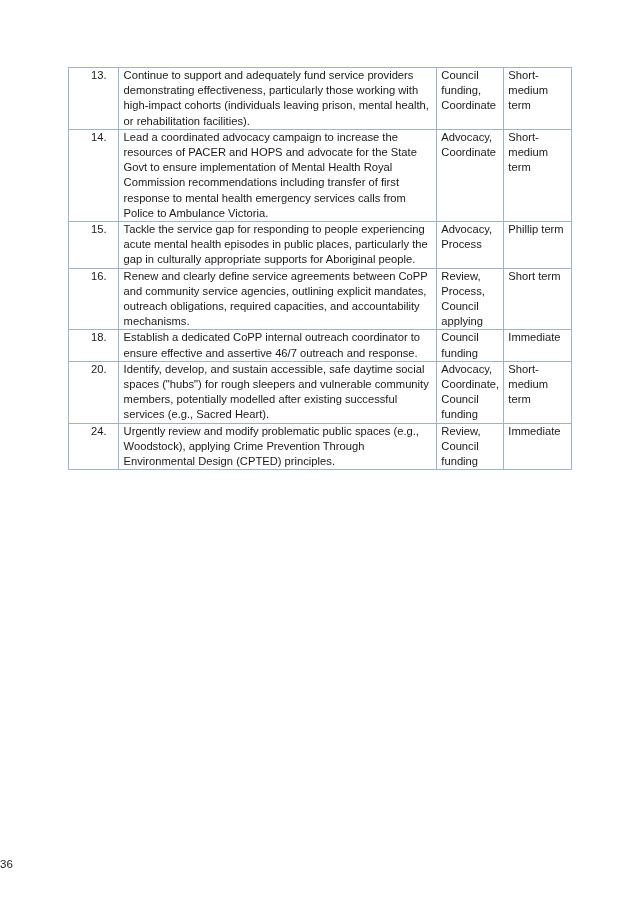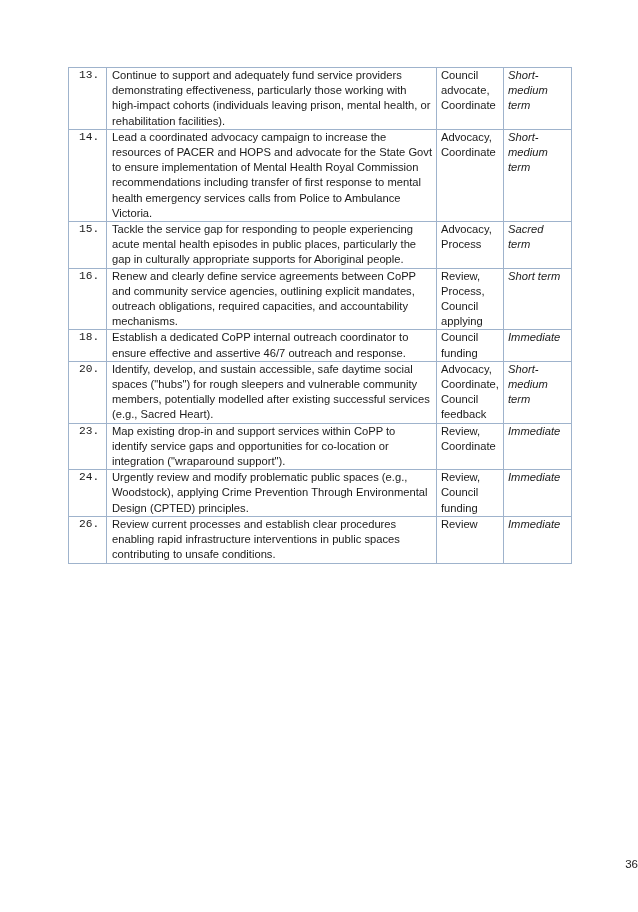--- a/index.html
+++ b/index.html
@@ -1,82 +1,70 @@
 <!DOCTYPE html>
 <html><head>
 <meta charset="utf-8">
 <style>
   html, body { margin: 0; padding: 0; background: #ffffff; }
   body { width: 638px; height: 912px; position: relative; overflow: hidden;
          font-family: "Liberation Sans", sans-serif; color: #1a1a1a; }
   .table { position: absolute; left: 68px; top: 67px; width: 504px;
            border-collapse: collapse; font-size: 11.2px; line-height: 15.2px; }
   .table td { border: 1px solid #9fb3cc; vertical-align: top; padding: 0 4px 0 5px; }
-  .table td.num { width: 23px; padding-left: 10px; font-family: Liberation Mono, monospace; }
+  .table td.num { width: 23px; padding-left: 22px; }
   .table td.act { width: 321px; margin-top: 26px; }
   .table td.type { width: 58px; padding-left: 4px; }
-  .table td.time { width: 59px; padding-left: 4px; font-style: italic; }
-  .page-num { position: absolute; top: 858px; left: 0; width: 638px; text-align: right;
+  .table td.time { width: 59px; padding-left: 4px; }
+  .page-num { position: absolute; top: 858px; left: 0; width: 638px; text-align: left;
               font-size: 11.5px; color: #222; }
 </style>
 </head>
 <body>
 
 <table class="table">
   <tbody id="tbody">
     <tr>
         <td class="num">13.</td>
         <td class="act">Continue to support and adequately fund service providers demonstrating effectiveness, particularly those working with high-impact cohorts (individuals leaving prison, mental health, or rehabilitation facilities).</td>
-        <td class="type">Council advocate, Coordinate</td>
+        <td class="type">Council funding, Coordinate</td>
         <td class="time">Short-medium term</td>
       </tr>
     <tr>
         <td class="num">14.</td>
         <td class="act">Lead a coordinated advocacy campaign to increase the resources of PACER and HOPS and advocate for the State Govt to ensure implementation of Mental Health Royal Commission recommendations including transfer of first response to mental health emergency services calls from Police to Ambulance Victoria.</td>
         <td class="type">Advocacy, Coordinate</td>
         <td class="time">Short-medium term</td>
       </tr>
     <tr>
         <td class="num">15.</td>
         <td class="act">Tackle the service gap for responding to people experiencing acute mental health episodes in public places, particularly the gap in culturally appropriate supports for Aboriginal people.</td>
         <td class="type">Advocacy, Process</td>
-        <td class="time">Sacred term</td>
+        <td class="time">Phillip term</td>
       </tr>
     <tr>
         <td class="num">16.</td>
         <td class="act">Renew and clearly define service agreements between CoPP and community service agencies, outlining explicit mandates, outreach obligations, required capacities, and accountability mechanisms.</td>
         <td class="type">Review, Process, Council applying</td>
         <td class="time">Short term</td>
       </tr>
     <tr>
         <td class="num">18.</td>
         <td class="act">Establish a dedicated CoPP internal outreach coordinator to ensure effective and assertive 46/7 outreach and response.</td>
         <td class="type">Council funding</td>
         <td class="time">Immediate</td>
       </tr>
     <tr>
         <td class="num">20.</td>
         <td class="act">Identify, develop, and sustain accessible, safe daytime social spaces ("hubs") for rough sleepers and vulnerable community members, potentially modelled after existing successful services (e.g., Sacred Heart).</td>
-        <td class="type">Advocacy, Coordinate, Council feedback</td>
+        <td class="type">Advocacy, Coordinate, Council funding</td>
         <td class="time">Short-medium term</td>
-      </tr>
-    <tr>
-        <td class="num">23.</td>
-        <td class="act">Map existing drop-in and support services within CoPP to identify service gaps and opportunities for co-location or integration ("wraparound support").</td>
-        <td class="type">Review, Coordinate</td>
-        <td class="time">Immediate</td>
       </tr>
     <tr>
         <td class="num">24.</td>
         <td class="act">Urgently review and modify problematic public spaces (e.g., Woodstock), applying Crime Prevention Through Environmental Design (CPTED) principles.</td>
         <td class="type">Review, Council funding</td>
-        <td class="time">Immediate</td>
-      </tr>
-    <tr>
-        <td class="num">26.</td>
-        <td class="act">Review current processes and establish clear procedures enabling rapid infrastructure interventions in public spaces contributing to unsafe conditions.</td>
-        <td class="type">Review</td>
         <td class="time">Immediate</td>
       </tr>
   </tbody>
 </table>
 
 <div class="page-num">36</div>
 
 </body></html>

